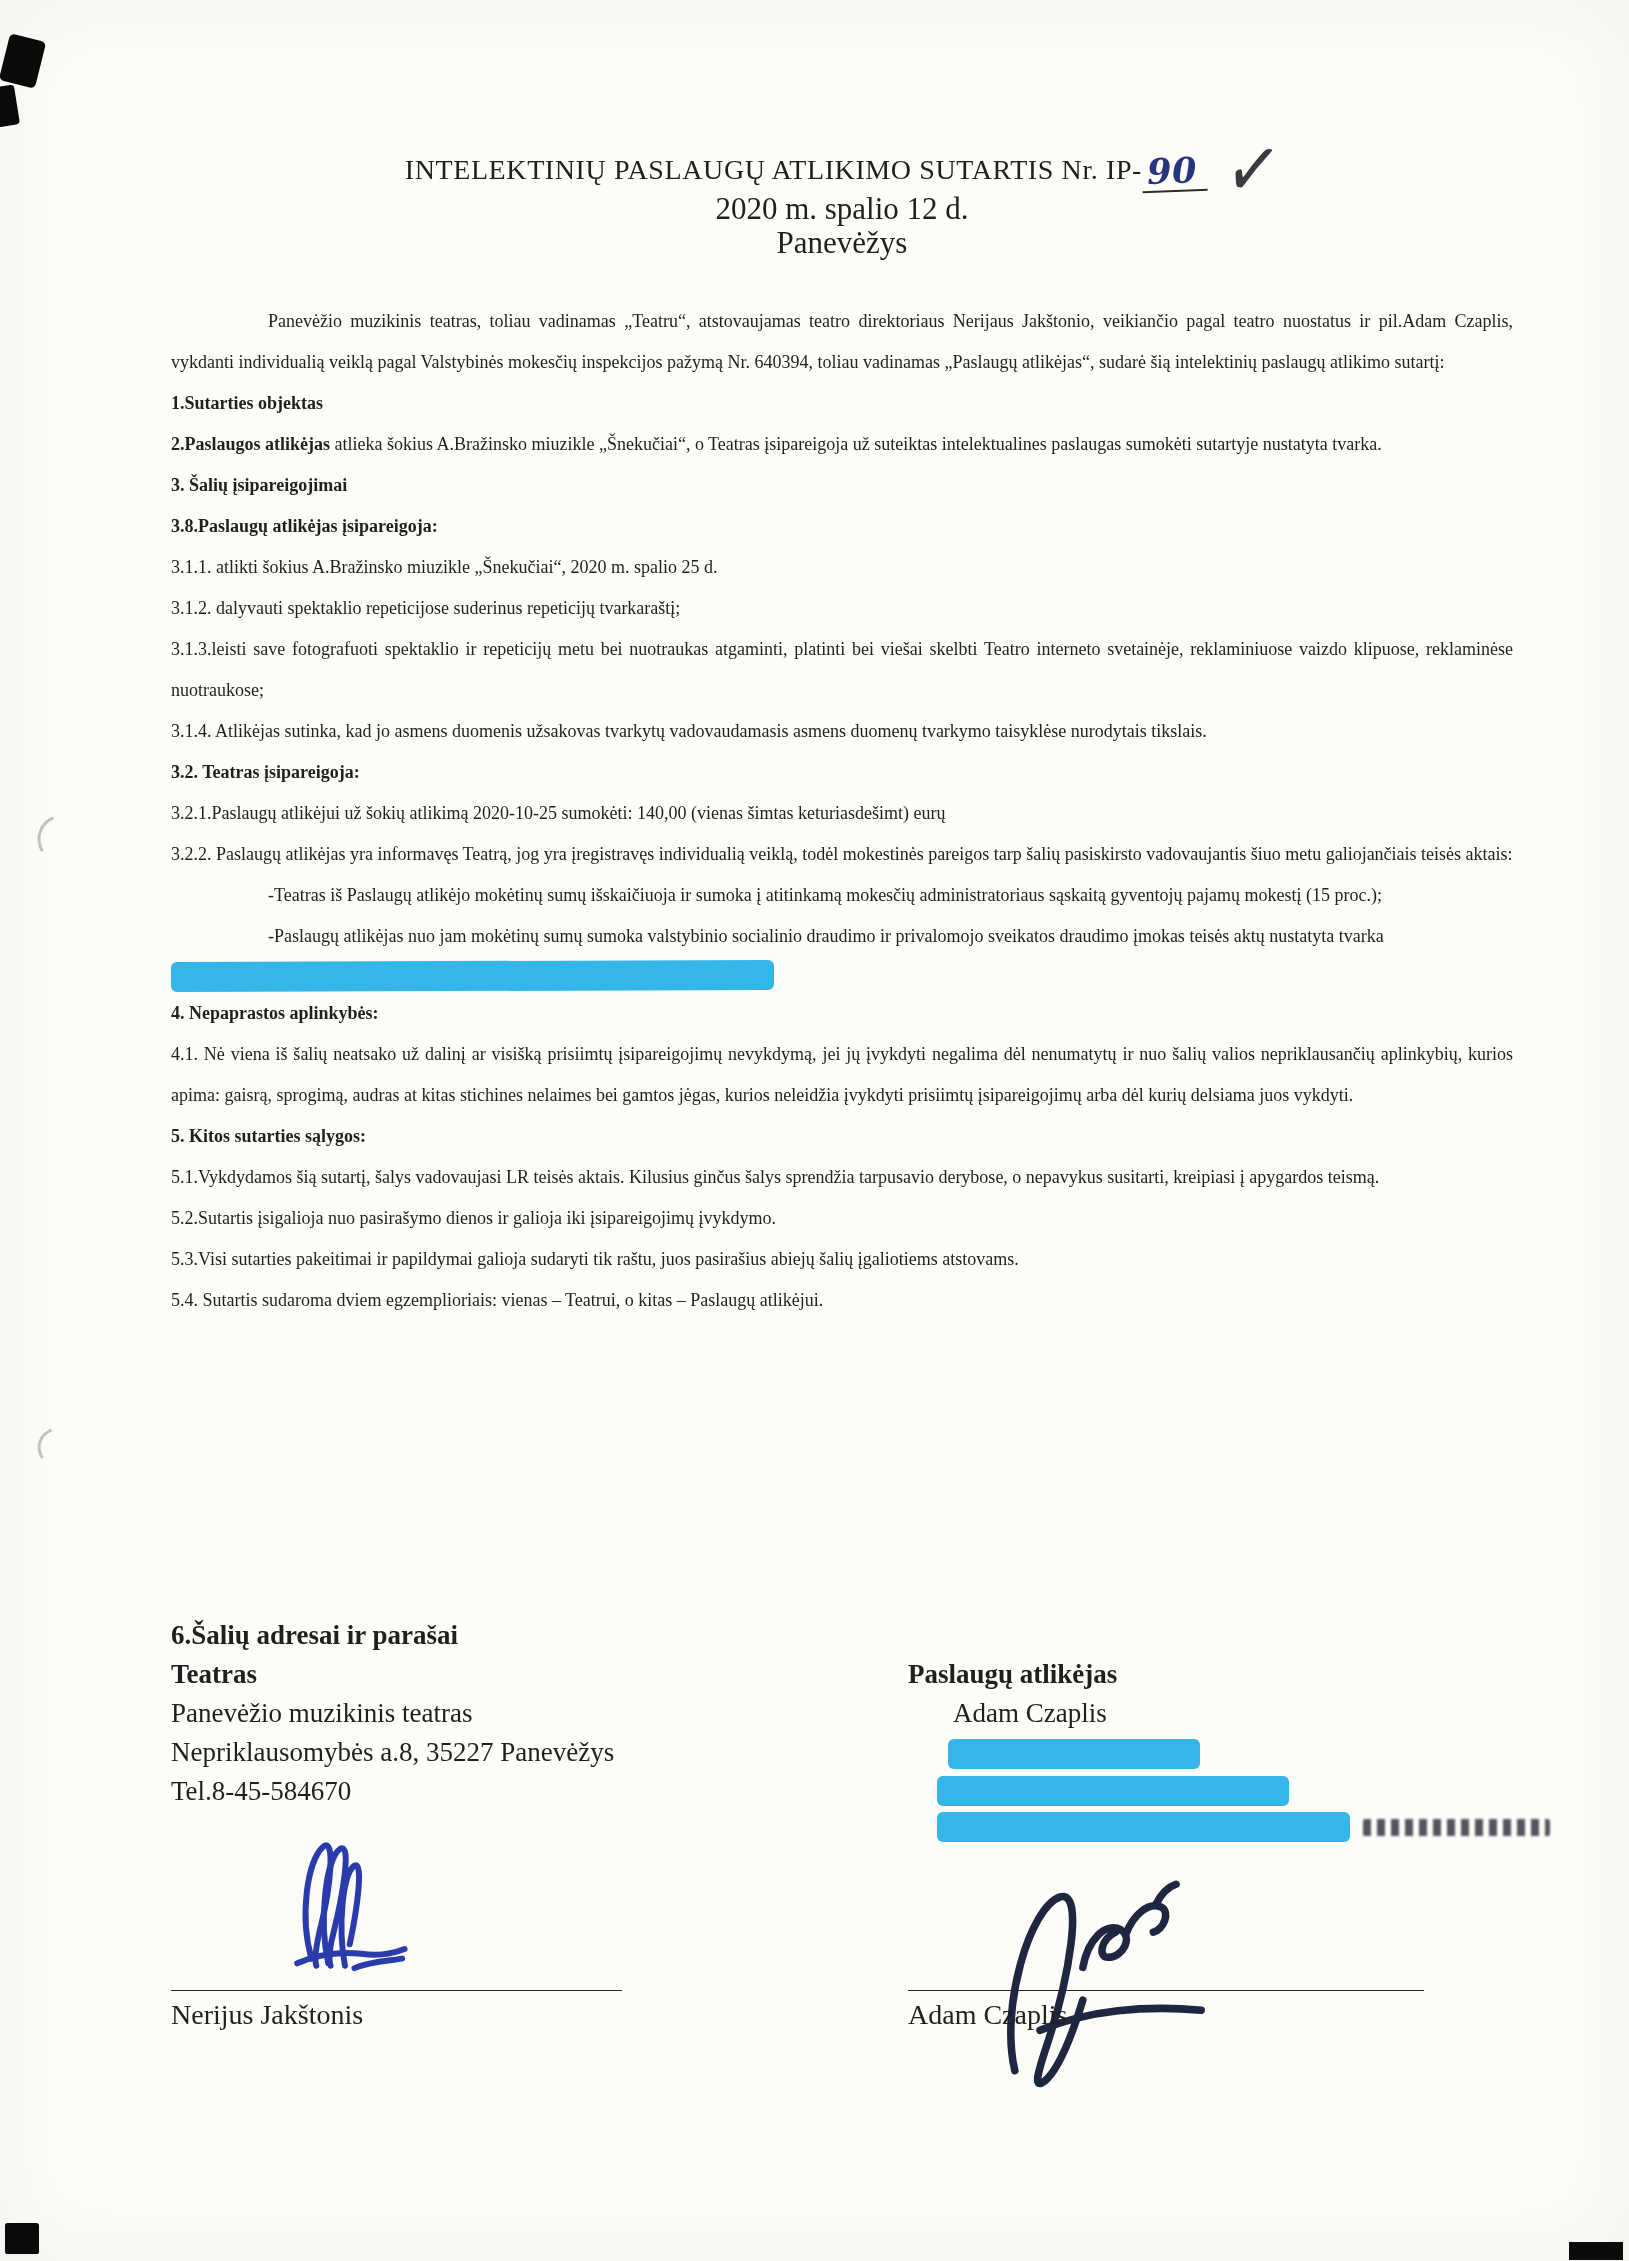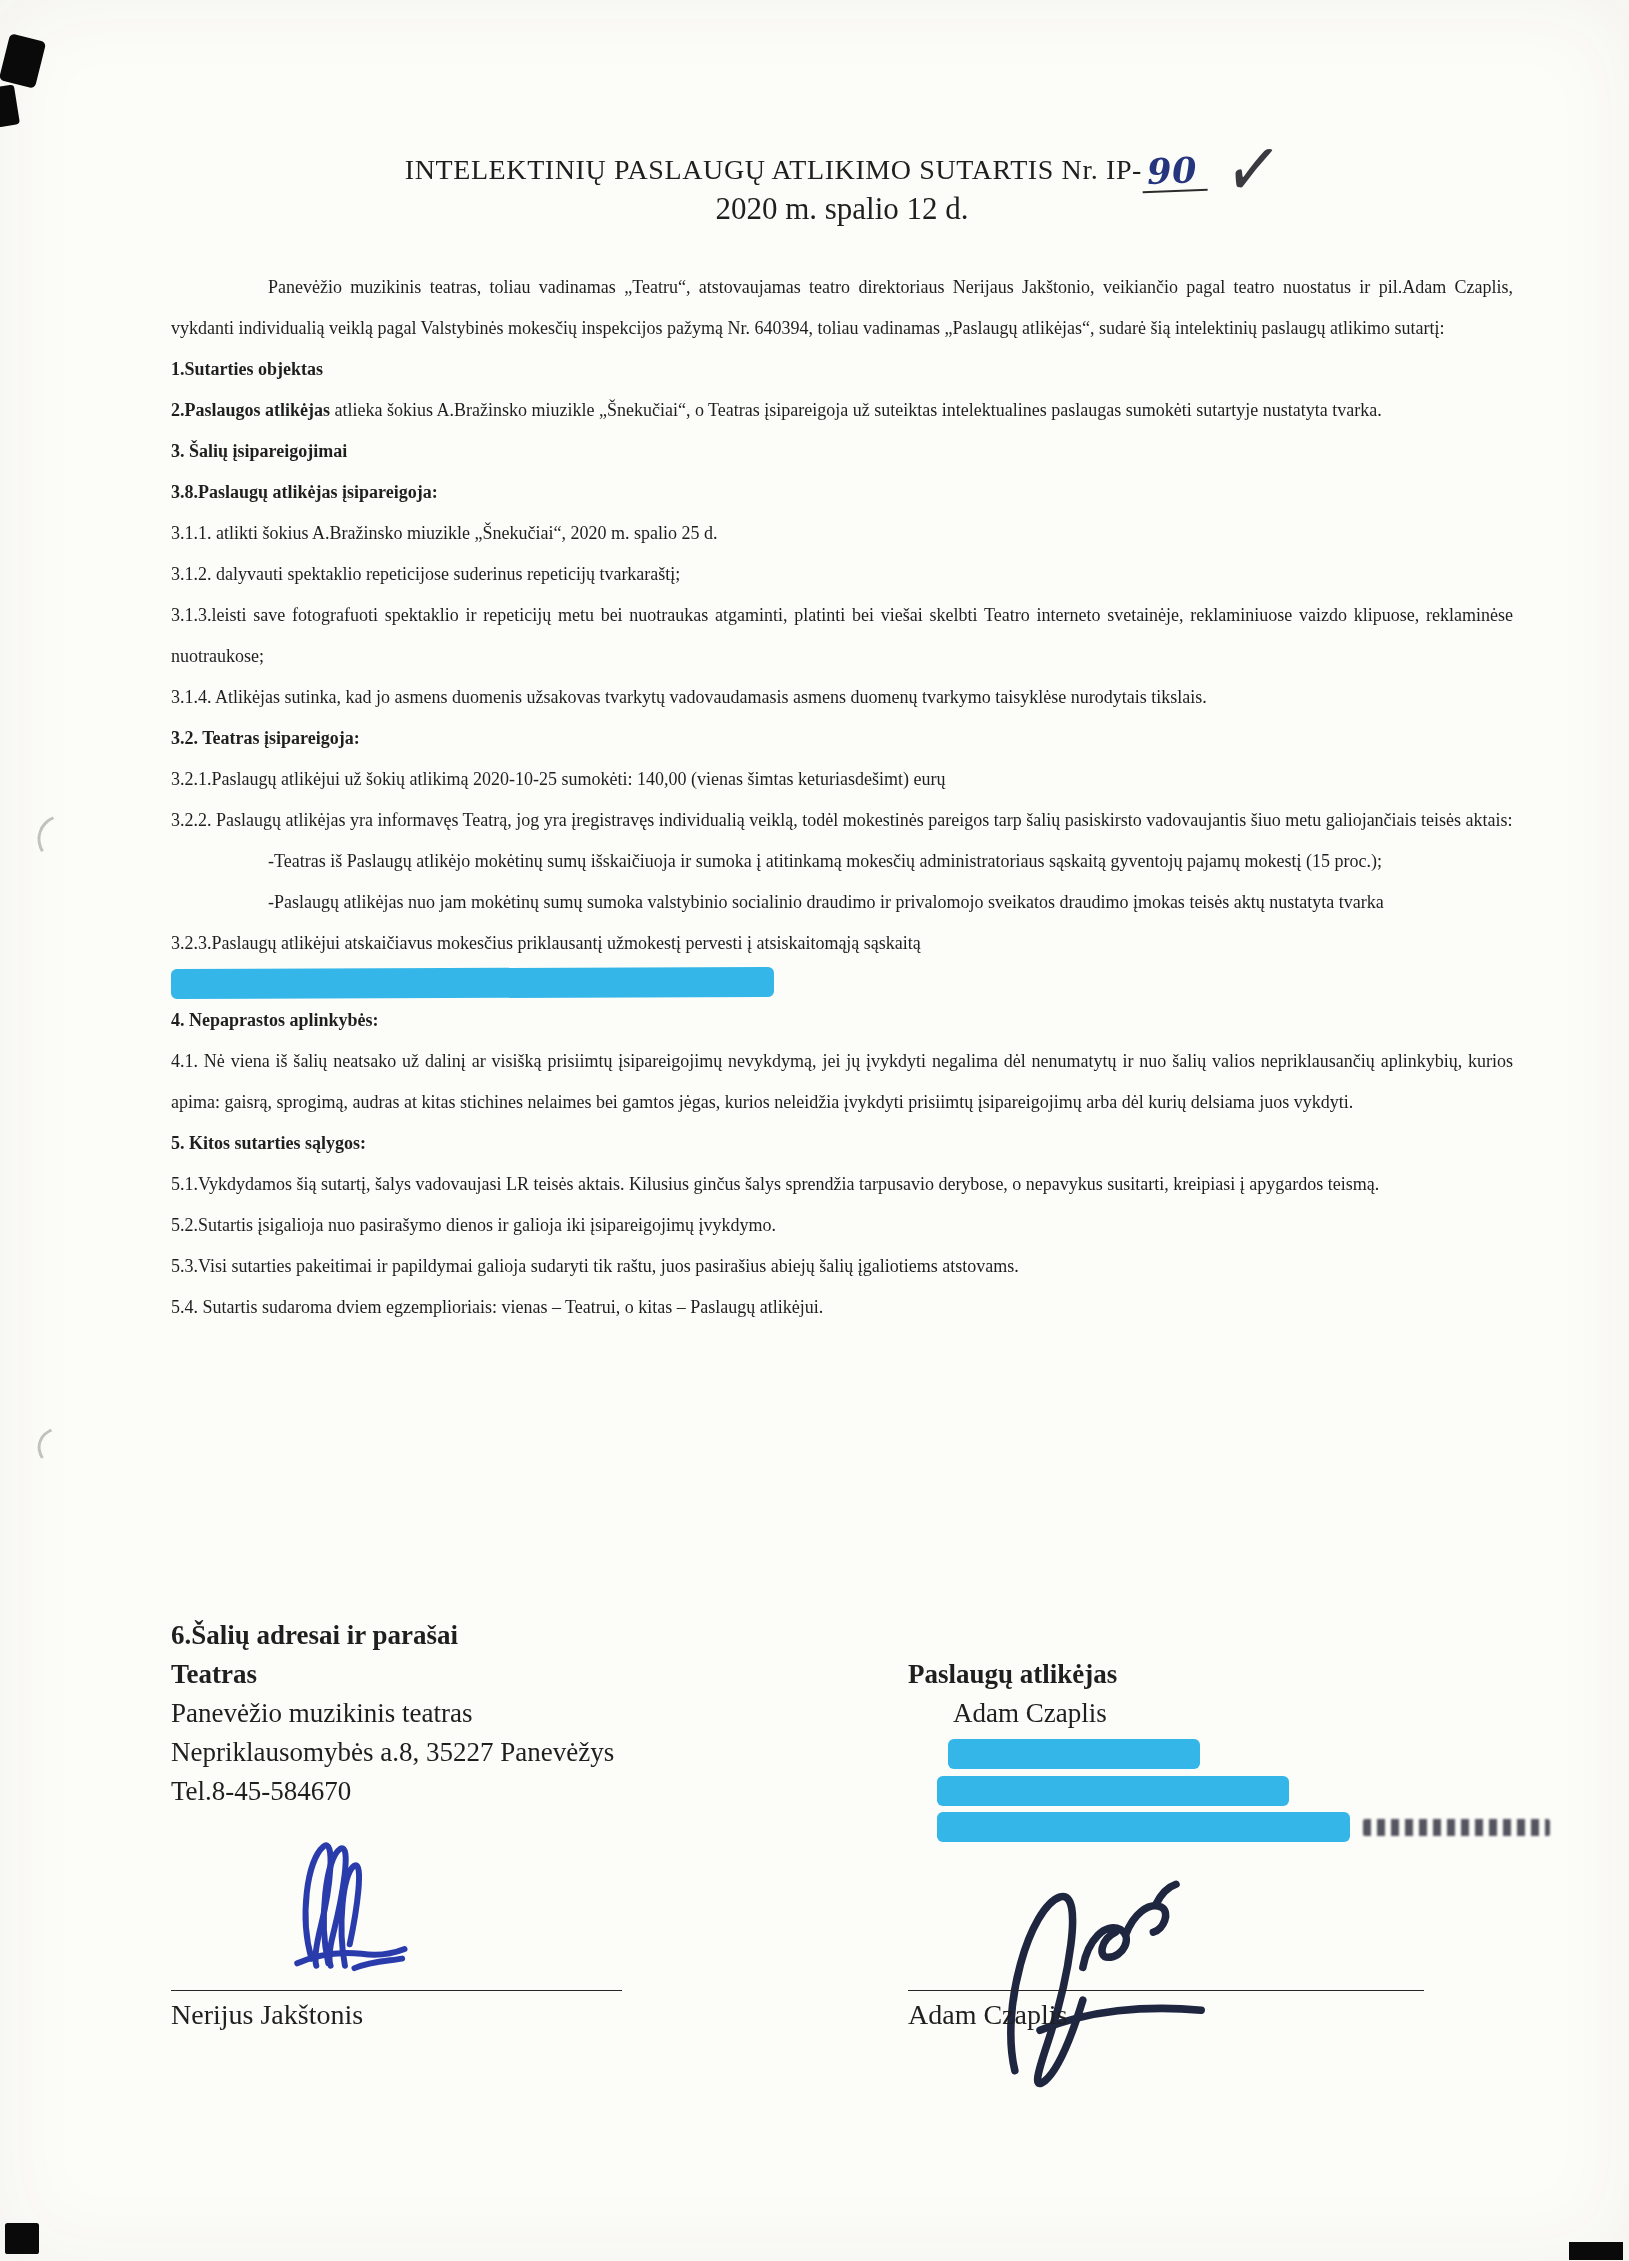--- a/index.html
+++ b/index.html
@@ -79,38 +79,38 @@
   <div class="arc arc-1"></div>
   <div class="arc arc-2"></div>
 
   <div class="content">
 
     <div class="title-block">
       <div class="title-line">
         <span>INTELEKTINIŲ PASLAUGŲ ATLIKIMO SUTARTIS Nr. IP-</span><span class="hand-number">90</span><span class="tick">✓</span>
       </div>
       <div class="subtitle">2020 m. spalio 12 d.</div>
+      <div class="subtitle">Panevėžys</div>
     </div>
 
     <div class="body-text">
       <p class="para indent">Panevėžio muzikinis teatras, toliau vadinamas „Teatru“, atstovaujamas teatro direktoriaus Nerijaus Jakštonio, veikiančio pagal teatro nuostatus ir pil.Adam Czaplis, vykdanti individualią veiklą pagal Valstybinės mokesčių inspekcijos pažymą Nr. 640394, toliau vadinamas „Paslaugų atlikėjas“, sudarė šią intelektinių paslaugų atlikimo sutartį:</p>
       <p class="para bold">1.Sutarties objektas</p>
       <p class="para"><span class="bold">2.Paslaugos atlikėjas</span><span> atlieka šokius  A.Bražinsko miuzikle „Šnekučiai“, o Teatras įsipareigoja už suteiktas intelektualines paslaugas sumokėti sutartyje nustatyta tvarka.</span></p>
       <p class="para bold">3. Šalių įsipareigojimai</p>
       <p class="para bold">3.8.Paslaugų atlikėjas įsipareigoja:</p>
       <p class="para">3.1.1. atlikti šokius A.Bražinsko miuzikle „Šnekučiai“, 2020 m. spalio 25 d.</p>
       <p class="para">3.1.2. dalyvauti spektaklio repeticijose suderinus repeticijų tvarkaraštį;</p>
       <p class="para">3.1.3.leisti save fotografuoti spektaklio ir repeticijų metu bei nuotraukas atgaminti, platinti bei viešai skelbti Teatro interneto svetainėje, reklaminiuose vaizdo klipuose, reklaminėse nuotraukose;</p>
       <p class="para">3.1.4. Atlikėjas sutinka, kad jo asmens duomenis užsakovas tvarkytų vadovaudamasis  asmens duomenų tvarkymo taisyklėse nurodytais tikslais.</p>
       <p class="para bold">3.2. Teatras įsipareigoja:</p>
       <p class="para">3.2.1.Paslaugų atlikėjui už šokių  atlikimą 2020-10-25 sumokėti: 140,00 (vienas šimtas keturiasdešimt) eurų</p>
       <p class="para">3.2.2. Paslaugų atlikėjas yra informavęs Teatrą, jog yra įregistravęs individualią veiklą, todėl mokestinės pareigos tarp šalių pasiskirsto vadovaujantis šiuo metu galiojančiais teisės aktais:</p>
       <p class="para indent">-Teatras iš Paslaugų atlikėjo mokėtinų sumų išskaičiuoja ir sumoka į atitinkamą mokesčių administratoriaus sąskaitą gyventojų pajamų mokestį (15 proc.);</p>
       <p class="para indent">-Paslaugų atlikėjas nuo jam mokėtinų sumų sumoka valstybinio socialinio draudimo ir privalomojo sveikatos draudimo įmokas teisės aktų nustatyta tvarka</p>
-      <p class="para">3.2.3.Paslaugų atlikėjui atskaičiavus mokesčius priklausantį užmokestį pervesti į atsiskaitomąją sąskaitą</p>
       <div class="redaction redaction-main"></div>
       <p class="para bold">4. Nepaprastos aplinkybės:</p>
       <p class="para">4.1. Nė viena iš šalių neatsako už dalinį ar visišką prisiimtų įsipareigojimų nevykdymą, jei jų įvykdyti negalima dėl nenumatytų ir nuo šalių valios nepriklausančių aplinkybių, kurios apima: gaisrą, sprogimą, audras at kitas stichines nelaimes bei gamtos jėgas, kurios neleidžia įvykdyti prisiimtų įsipareigojimų arba dėl kurių delsiama juos vykdyti.</p>
       <p class="para bold">5. Kitos sutarties sąlygos:</p>
       <p class="para">5.1.Vykdydamos šią sutartį, šalys vadovaujasi LR teisės aktais. Kilusius ginčus šalys sprendžia tarpusavio derybose, o nepavykus susitarti, kreipiasi į apygardos teismą.</p>
       <p class="para">5.2.Sutartis įsigalioja nuo pasirašymo dienos ir galioja iki įsipareigojimų įvykdymo.</p>
       <p class="para">5.3.Visi sutarties pakeitimai ir papildymai galioja sudaryti tik raštu, juos pasirašius abiejų šalių įgaliotiems atstovams.</p>
       <p class="para">5.4. Sutartis sudaroma dviem egzemplioriais: vienas – Teatrui, o kitas – Paslaugų atlikėjui.</p>
     </div>
   </div>

